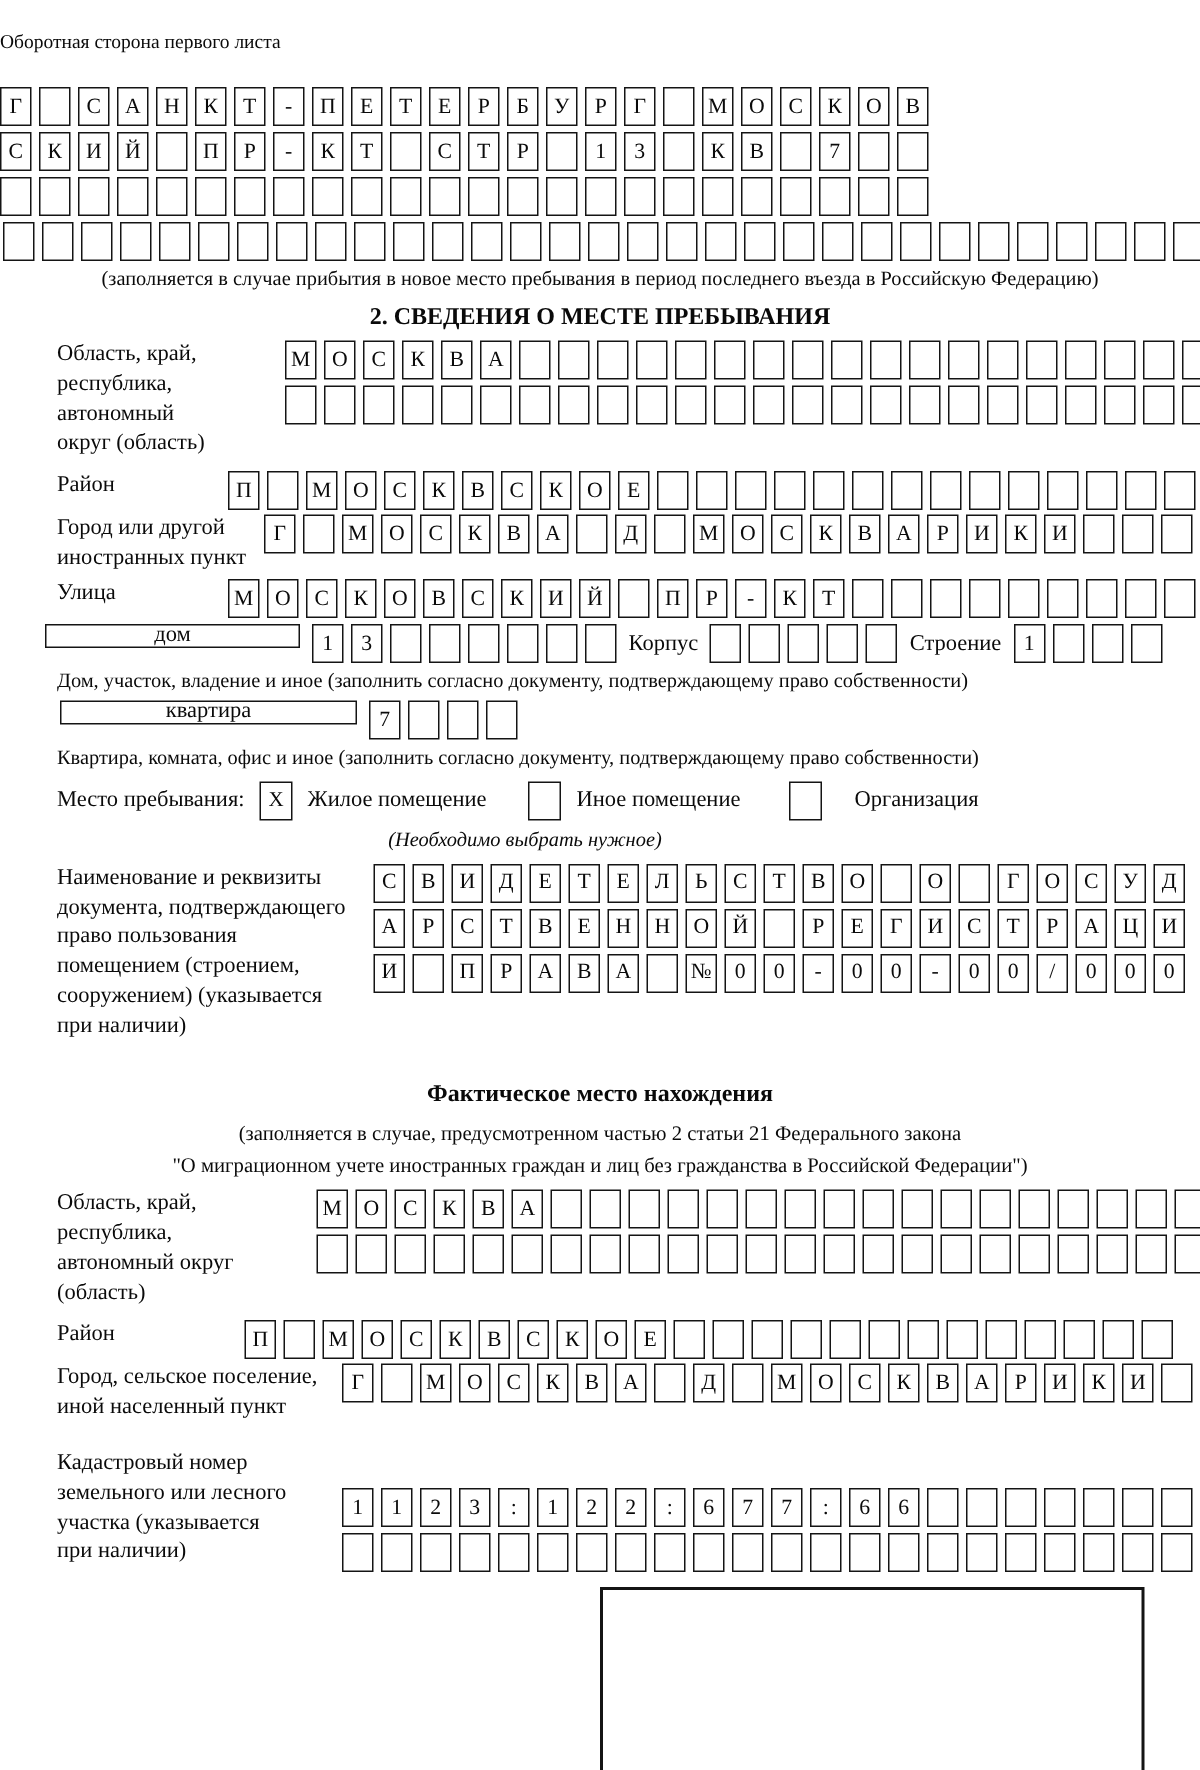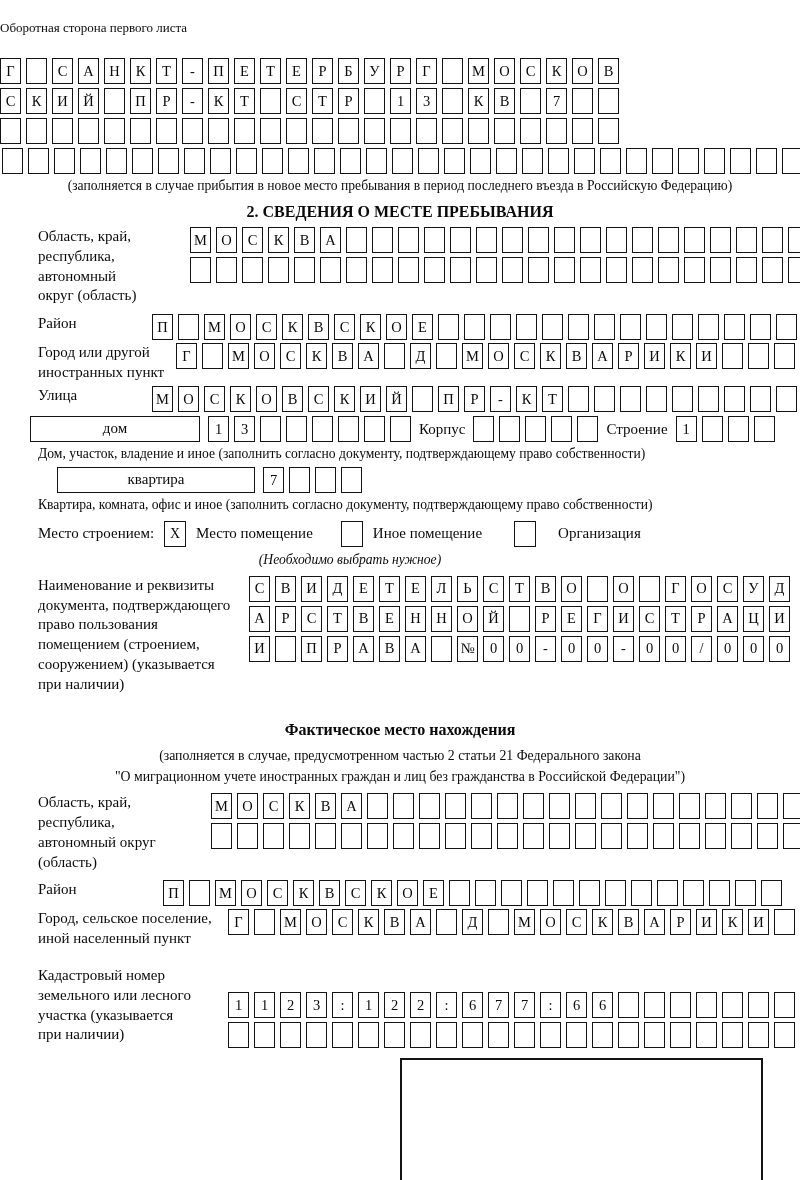--- a/index.html
+++ b/index.html
@@ -45,26 +45,26 @@
   }
 
   .w140{width:142px;} .w150{width:152px;} .w176{width:176px;}
   .w163{width:163px;} .w228{width:228px;} .w249{width:249px;}
 
   .oblast{margin-top:2px;margin-bottom:8px;gap:48px;}
 
   
   .domline{display:flex;align-items:flex-start;gap:8px;margin:4px 0 0 30px;}
   .widebox{
-    box-sizing:border-box;height:26px;border:1.7px solid #141414;
+    box-sizing:border-box;height:16px;border:1.7px solid #141414;
     display:flex;align-items:center;justify-content:center;
     font-size:15px;background:#fff;
   }
   .dom-box{width:170px;}
-  .kv-box{width:198px;margin-left:22px;text-align:right;}
+  .kv-box{width:198px;margin-left:5px;text-align:right;}
   .inline-lbl{font-size:15px;line-height:26px;white-space:nowrap;}
 
   
   .mesto-line{display:flex;align-items:center;gap:10px;margin:7px 0 0 38px;font-size:15px;}
   .checkbox{
     box-sizing:border-box;width:22px;height:26px;border:1.6px solid #141414;
     display:inline-flex;align-items:center;justify-content:center;
     font-size:14px;background:#fff;
   }
   .hint{width:700px;text-align:center;font-size:13.6px;margin-top:5px;font-style:italic;}
@@ -398,23 +398,23 @@
     <div class="boxrow">
         <span class="cell">7</span>
         <span class="cell"></span>
         <span class="cell"></span>
         <span class="cell"></span>
       </div>
   </div>
   <div class="caption" style="text-align:left;padding-left:38px;">Квартира, комната, офис и иное (заполнить согласно документу, подтверждающему право собственности)</div>
 
   <div class="mesto-line">
-    <span>Место строением:</span>
+    <span>Место пребывания:</span>
     <span class="checkbox">X</span>
-    <span>Место помещение</span>
+    <span>Жилое помещение</span>
     <span class="checkbox" style="margin-left:18px;"></span>
     <span>Иное помещение</span>
     <span class="checkbox" style="margin-left:22px;"></span>
     <span style="margin-left:12px;">Организация</span>
   </div>
   <div class="hint">(Необходимо выбрать нужное)</div>
 
   <div class="field doc-field">
     <div class="flabel w249">Наименование и реквизиты
 документа, подтверждающего

